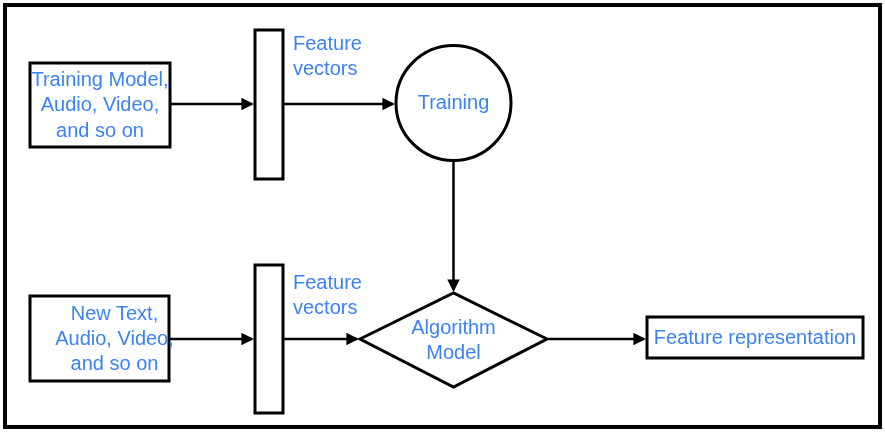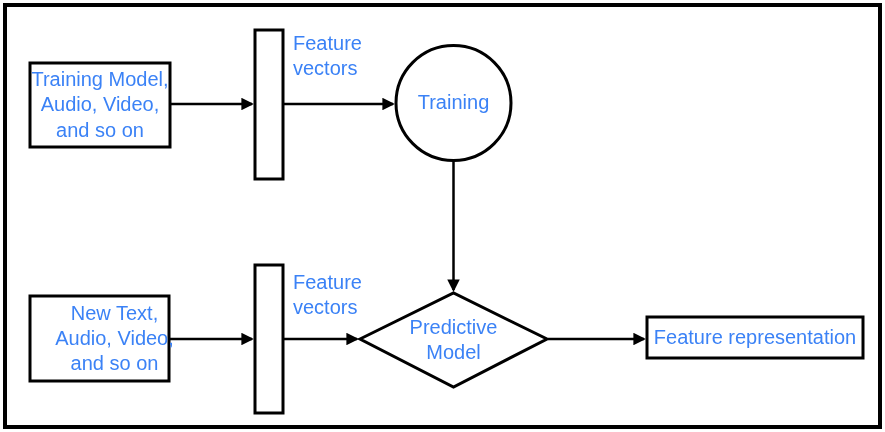--- a/index.html
+++ b/index.html
@@ -87,18 +87,18 @@
 
   <div class="label centered lbl-algorithm">Training</div>
 
   <div class="label centered lbl-new">New Text,
 Audio, Video,
 and so on</div>
 
   <div class="label lbl-feature-bottom">Feature
 vectors</div>
 
-  <div class="label centered lbl-predictive">Predictive
+  <div class="label centered lbl-predictive">Algorithm
 Model</div>
 
   <div class="label centered lbl-better">Feature representation</div>
 
 </div>
 
 </body></html>

